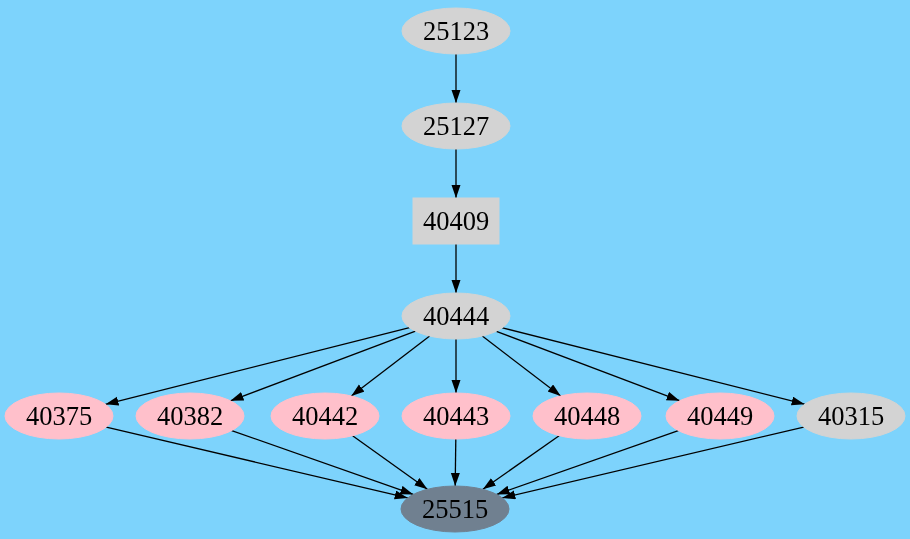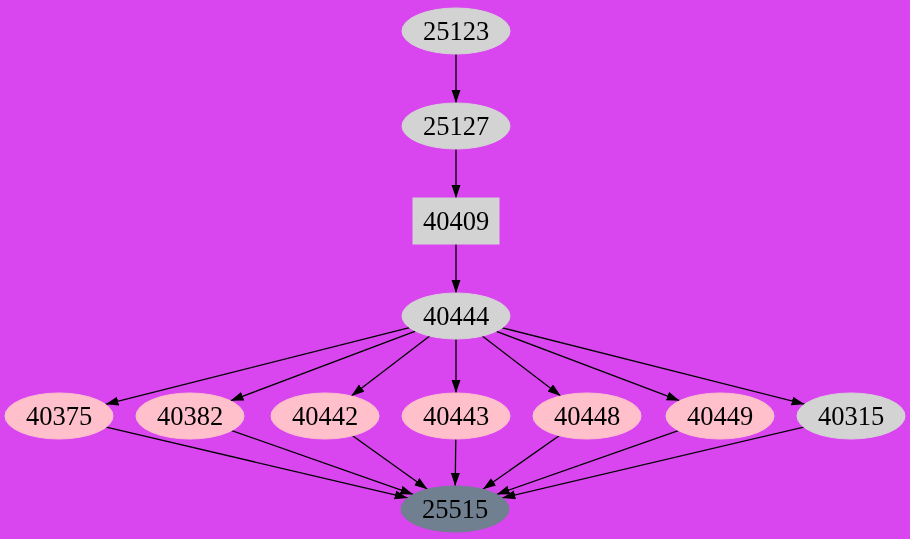--- a/index.html
+++ b/index.html
@@ -4,21 +4,21 @@
 <style>
   html, body {
     margin: 0;
     padding: 0;
     background: #ffffff;
   }
   .canvas {
     position: relative;
     width: 910px;
     height: 539px;
-    background: #d946ef;
+    background: #7dd3fc;
     overflow: hidden;
   }
   svg text {
     font-family: "Liberation Serif", "DejaVu Serif", serif;
     user-select: none;
   }
 </style>
 </head>
 <body>
 

